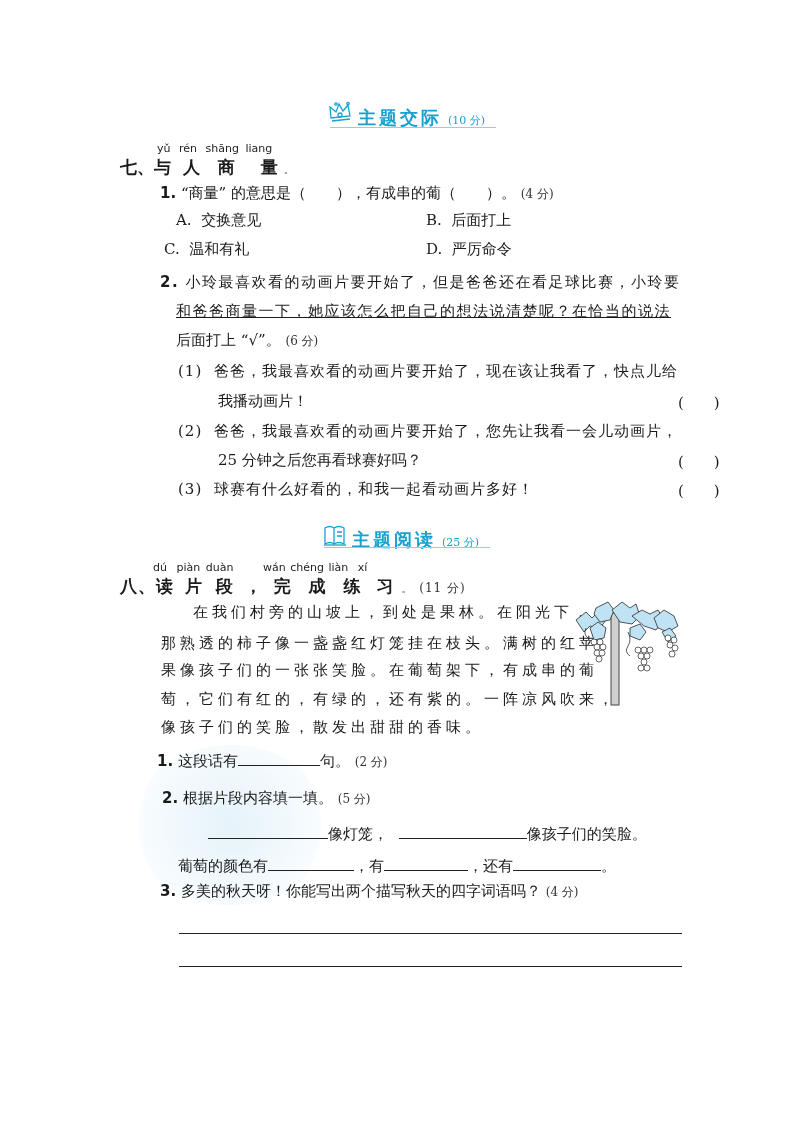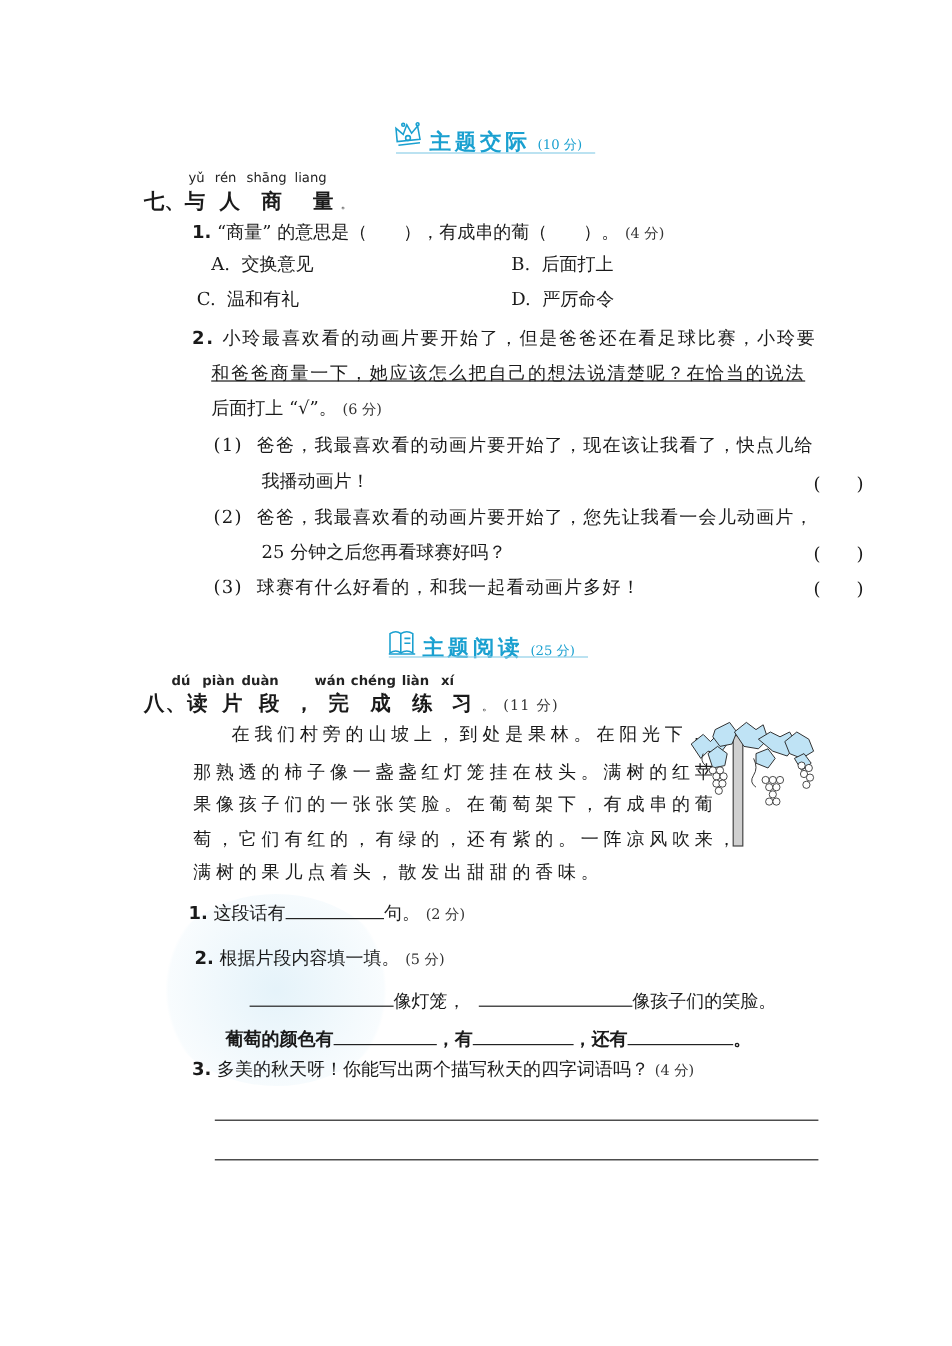--- a/index.html
+++ b/index.html
@@ -122,21 +122,21 @@
       <path d="M12 6 Q17 3 22 6 L22 22 Q17 19 12 22"></path>
       <path d="M15 10 L20 10 M15 14 L20 14"></path>
       <path d="M2 23 L24 23"></path>
     </svg>
   </span>
   <span class="banner-title">主题阅读</span>
   <span class="banner-score">(25 分)</span>
 </div>
 <div class="banner-line" style="left:324px; top:547px; width:166px;"></div>
 
-<div class="abs pinyin" style="left:143px; top:561px; width:300px;font-weight:bold;">
+<div class="abs pinyin" style="left:153px; top:561px; width:300px;">
   <span>dú</span>
   <span style="margin-left:6px">piàn</span>
   <span style="margin-left:2px">duàn</span>
   <span style="margin-left:26px">wán</span>
   <span style="margin-left:1px">chéng</span>
   <span style="margin-left:1px">liàn</span>
   <span style="margin-left:6px">xí</span>
 </div>
 <div class="abs q-head" style="left:120px; top:575px; letter-spacing:1px;">
   <span>八、</span><span>读</span>
@@ -148,21 +148,21 @@
   <span style="margin-left:10px">练</span>
   <span style="margin-left:8px">习</span>
   <span style="font-size:10px; font-weight:normal">。</span>
   <span class="score" style="font-weight:normal; font-family:'DejaVu Serif', serif;">(11 分)</span>
 </div>
 
 <div class="abs para" style="left:193px; top:603px;"><span>在我们村旁的山坡上，到处是果林。在阳光下，</span></div>
 <div class="abs para" style="left:161px; top:634px;"><span>那熟透的柿子像一盏盏红灯笼挂在枝头。满树的红苹</span></div>
 <div class="abs para" style="left:161px; top:661px;"><span>果像孩子们的一张张笑脸。在葡萄架下，有成串的葡</span></div>
 <div class="abs para" style="left:161px; top:690px;"><span>萄，它们有红的，有绿的，还有紫的。一阵凉风吹来，</span></div>
-<div class="abs para" style="left:161px; top:718px;"><span>满树的果儿点着头，散发出甜甜的香味。</span></div>
+<div class="abs para" style="left:161px; top:718px;"><span>像孩子们的笑脸，散发出甜甜的香味。</span></div>
 
 <div class="abs" style="left:568px; top:598px; width:112px; height:110px;">
   <svg width="112" height="110" viewBox="0 0 112 110">
     <rect x="43" y="15" width="8" height="92" fill="#d0d0d0" stroke="#444" stroke-width="1"></rect>
     <g fill="#bfe3f5" stroke="#2a2a2a" stroke-width="0.8">
       <path d="M8 22 l10 -8 l6 6 l8 -8 l6 10 l-6 8 l-10 -2 l-6 6 z"></path>
       <path d="M28 10 l12 -6 l6 8 l-4 10 l-10 2 l-6 -8 z"></path>
       <path d="M44 12 l10 -8 l8 6 l6 -4 l4 12 l-8 8 l-12 -2 z"></path>
       <path d="M64 18 l10 -6 l8 4 l8 -4 l6 10 l-8 10 l-12 -4 z"></path>
       <path d="M86 20 l10 -8 l10 6 l4 10 l-10 6 l-10 -4 z"></path>
@@ -207,21 +207,21 @@
 
 <div class="abs txt" style="left:162px; top:791px;">
   <span class="num">2.</span>
   <span>根据片段内容填一填。</span>
   <span class="score">(5 分)</span>
 </div>
 <div class="abs txt" style="left:208px; top:824px;">
   <span class="blank" style="width:120px"></span><span>像灯笼，</span>
   <span class="blank" style="width:128px; margin-left:6px"></span><span>像孩子们的笑脸。</span>
 </div>
-<div class="abs txt" style="left:188px; top:856px;font-weight:bold;">
+<div class="abs txt" style="left:178px; top:856px;">
   <span>葡萄的颜色有</span><span class="blank" style="width:86px"></span><span>，有</span><span class="blank" style="width:84px"></span><span>，还有</span><span class="blank" style="width:88px"></span><span>。</span>
 </div>
 
 <div class="abs txt" style="left:160px; top:884px;">
   <span class="num">3.</span>
   <span>多美的秋天呀！你能写出两个描写秋天的四字词语吗？</span>
   <span class="score">(4 分)</span>
 </div>
 <div class="answer-line" style="left:179px; top:933px; width:503px;"></div>
 <div class="answer-line" style="left:179px; top:966px; width:503px;"></div>

